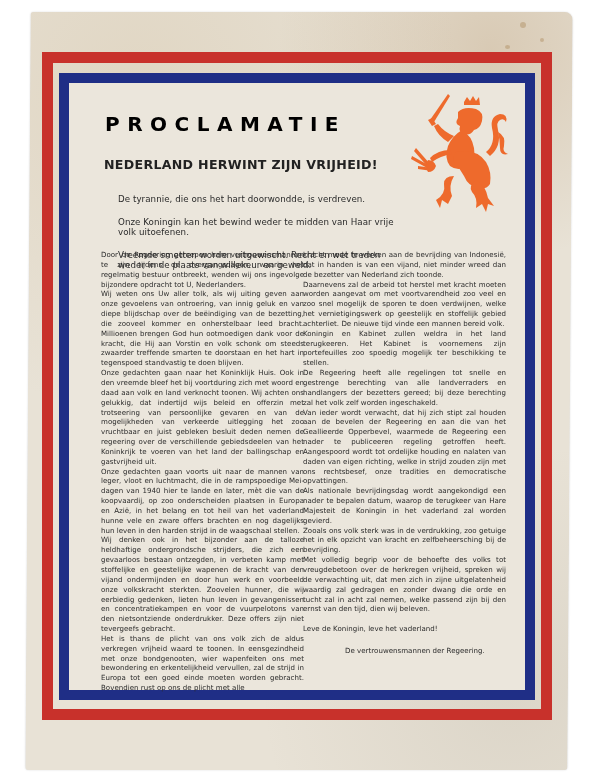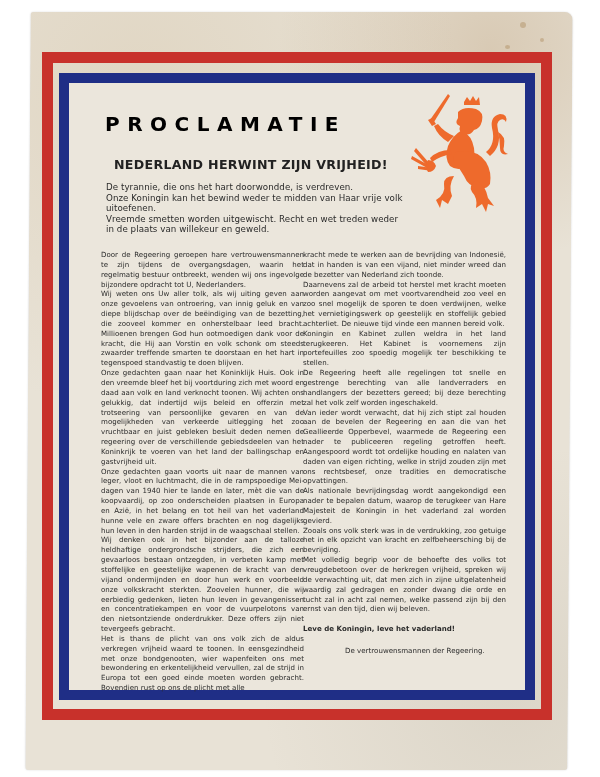--- a/index.html
+++ b/index.html
@@ -28,41 +28,41 @@
     border:10px solid #1f2e86;
     box-sizing:content-box;
     background:#ebe6dc;
   }
   .title {
     position:absolute; left:105px; top:112px;
     font-family:"DejaVu Sans", sans-serif; font-weight:bold;
     font-size:20px; letter-spacing:7.5px; color:#000000;
   }
   .subtitle {
-    position:absolute; left:114px; top:157px;
+    position:absolute; left:104px; top:157px;
     font-family:"DejaVu Sans", sans-serif; font-weight:bold;
     font-size:12.6px; letter-spacing:0.3px; color:#222;
   }
   .intro {
     position:absolute; left:106px; top:182px; width:300px;
     font-size:8.7px; line-height:10.6px; color:#2a2a2a; letter-spacing:0.05px;
   }
-  .intro p { margin:0; }
+  .intro p { margin:12px; }
   .lion {
     position:absolute; left:406px; top:92px; width:110px; height:132px;
   }
   .col {
     position:absolute; top:250px; width:203px;
     font-size:7.05px; line-height:9.85px; color:#2b2b2b;
     text-align:justify; letter-spacing:0.02px;
   }
   .col p { margin:0; }
   .col.left { left:101px; }
   .col.right { left:303px; }
-  .closing { margin-top:9.5px !important;font-weight:bold; }
+  .closing { margin-top:9.5px !important; }
   .sig1 { margin-top:9px !important; padding-left:42px; }
   .sig2 { margin-top:12px !important; padding-left:42px; }
   .stain { position:absolute; border-radius:50%; background:rgba(160,120,70,0.35); }
 </style>
 </head>
 <body>
 
 <div class="paper"></div>
 <div class="stain" style="left:520px;top:22px;width:6px;height:6px;"></div>
 <div class="stain" style="left:540px;top:38px;width:4px;height:4px;"></div>

